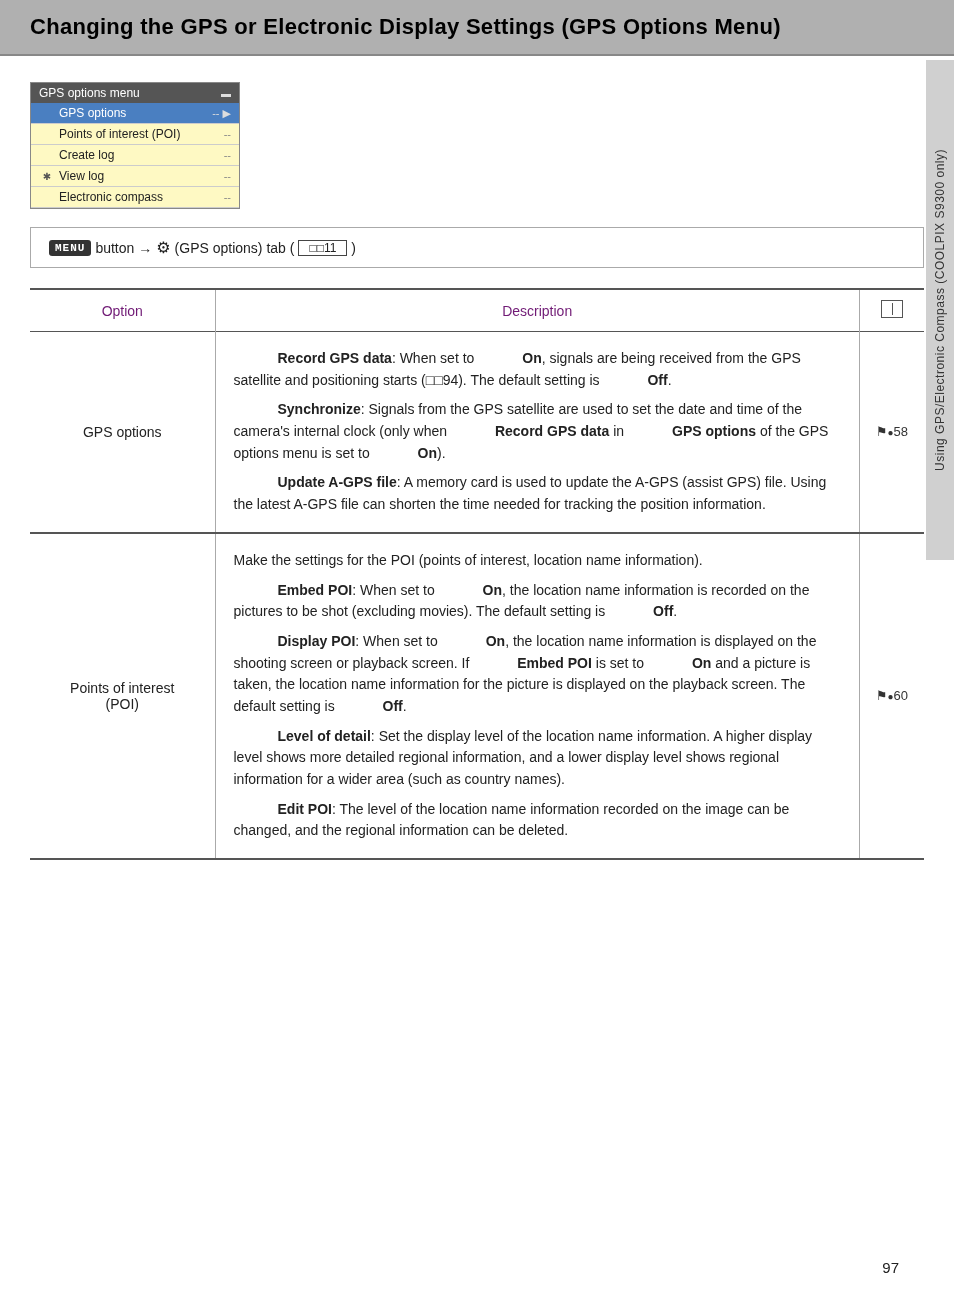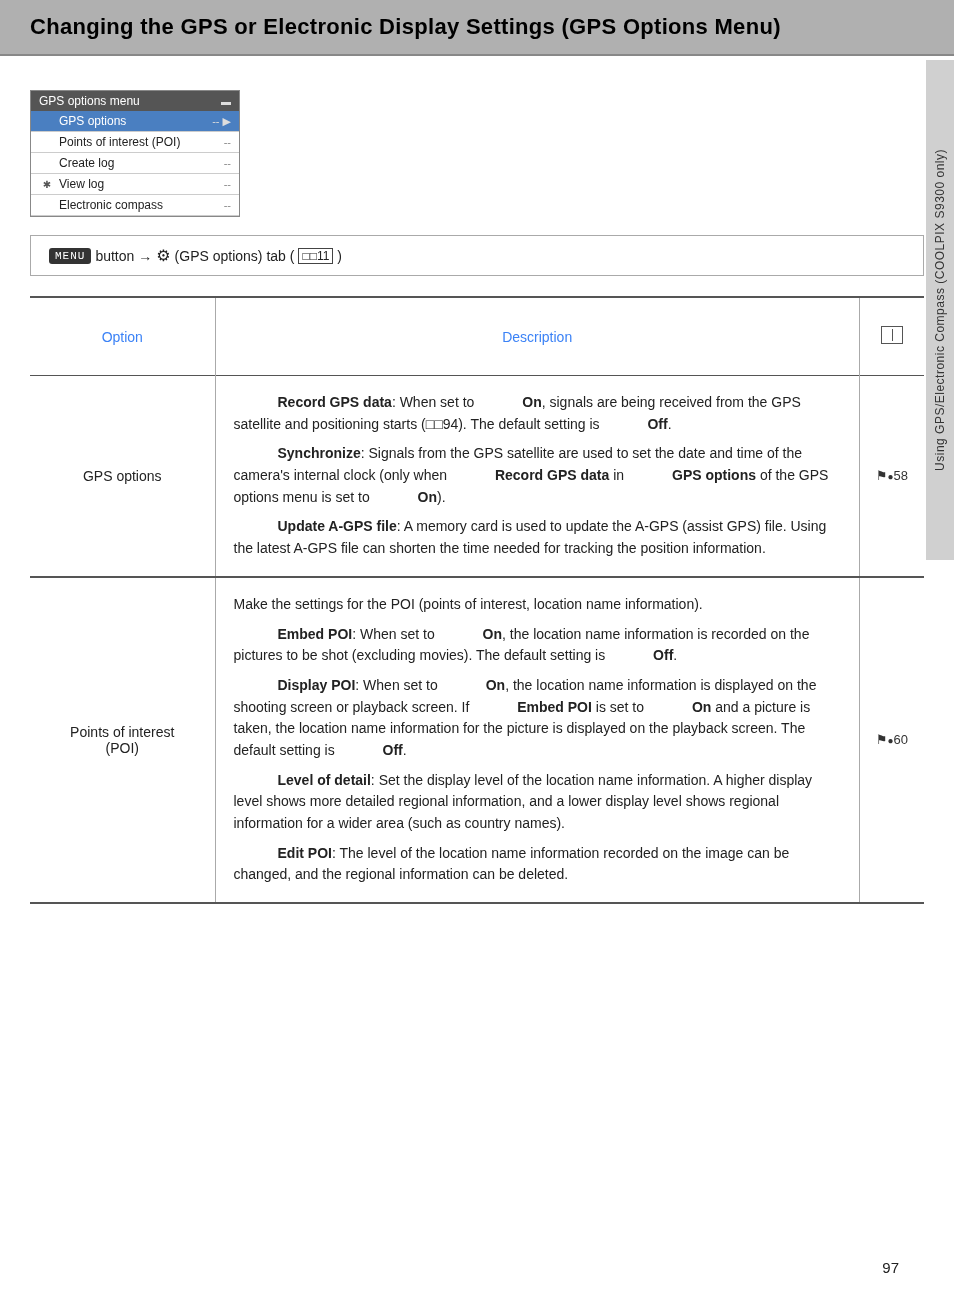--- a/index.html
+++ b/index.html
@@ -50,41 +50,41 @@
       color: #222;
     }
 
     
     .gps-menu-screenshot {
       width: 210px;
       border: 1px solid #888;
       background: #e8e8e8;
       font-size: 12px;
       flex-shrink: 0;
-      margin-top: 12px;
+      margin-top: 4px;
     }
     .gps-menu-title-bar {
       background: #555;
       color: #fff;
       padding: 3px 8px;
       font-size: 12px;
       display: flex;
       align-items: center;
       justify-content: space-between;
     }
     .gps-menu-title-bar span.menu-icon {
       font-size: 10px;
       color: #ddd;
     }
     .gps-menu-item {
       display: flex;
       align-items: center;
       padding: 3px 8px;
       border-bottom: 1px solid #ccc;
-      background: #ffffff;
+      background: #fef9c3;
       position: relative;
     }
     .gps-menu-item.highlighted {
       background: #4a7fc1;
       color: #fff;
     }
     .gps-menu-item .item-label {
       flex: 1;
       font-size: 12px;
     }
@@ -114,42 +114,42 @@
       background: #fff;
       display: flex;
       align-items: center;
       gap: 4px;
     }
     .menu-btn-label {
       display: inline-block;
       background: #333;
       color: #fff;
       font-size: 11px;
-      font-weight: normal;
+      font-weight: bold;
       padding: 2px 6px;
       border-radius: 3px;
       font-family: 'Courier New', monospace;
       letter-spacing: 1px;
     }
 
     
     .options-table {
       width: 100%;
       border-collapse: collapse;
       border-top: 2px solid #555;
     }
     .options-table thead tr {
       border-bottom: 1px solid #555;
       background: #fff;
     }
     .options-table thead th {
-      padding: 28px 14px;
+      padding: 10px 14px;
       font-size: 14px;
       font-weight: normal;
-      color: #3b82f6;
+      color: #701a75;
       text-align: center;
     }
     .options-table thead th:first-child {
       width: 185px;
       border-right: 1px solid #aaa;
     }
     .options-table thead th:last-child {
       width: 55px;
       border-left: 1px solid #aaa;
     }
@@ -300,21 +300,21 @@
         <span class="item-value">--</span>
       </div>
     </div>
   </div>
 
   <div class="menu-instruction-box">
     <span class="menu-btn-label">MENU</span>
     <span> button → </span>
     <span style="font-size:16px;">⚙</span>
     <span> (GPS options) tab (</span>
-    <span style="display:inline-block;border:1px solid #444;padding:0 3px;font-size:12px;">□□11</span>
+    <span style="display:inline-block;border:1px solid #444;padding:0 10px;font-size:12px;">□□11</span>
     <span>)</span>
   </div>
 
   <table class="options-table">
     <thead>
       <tr>
         <th>Option</th>
         <th>Description</th>
         <th>
           <span class="thead-book-cell"></span>

